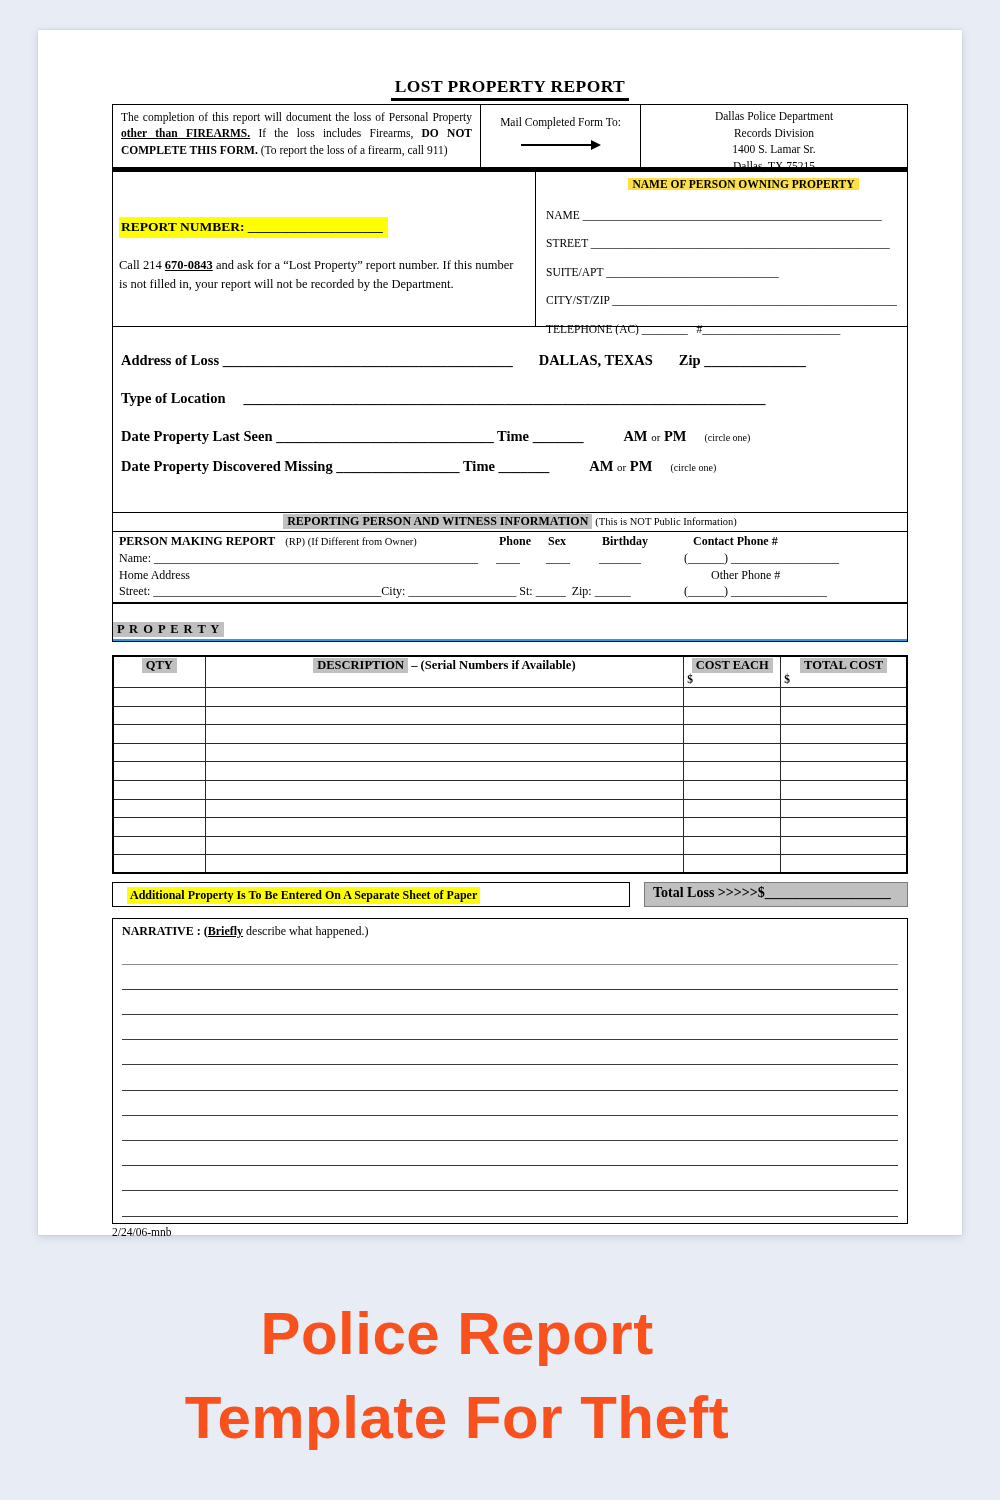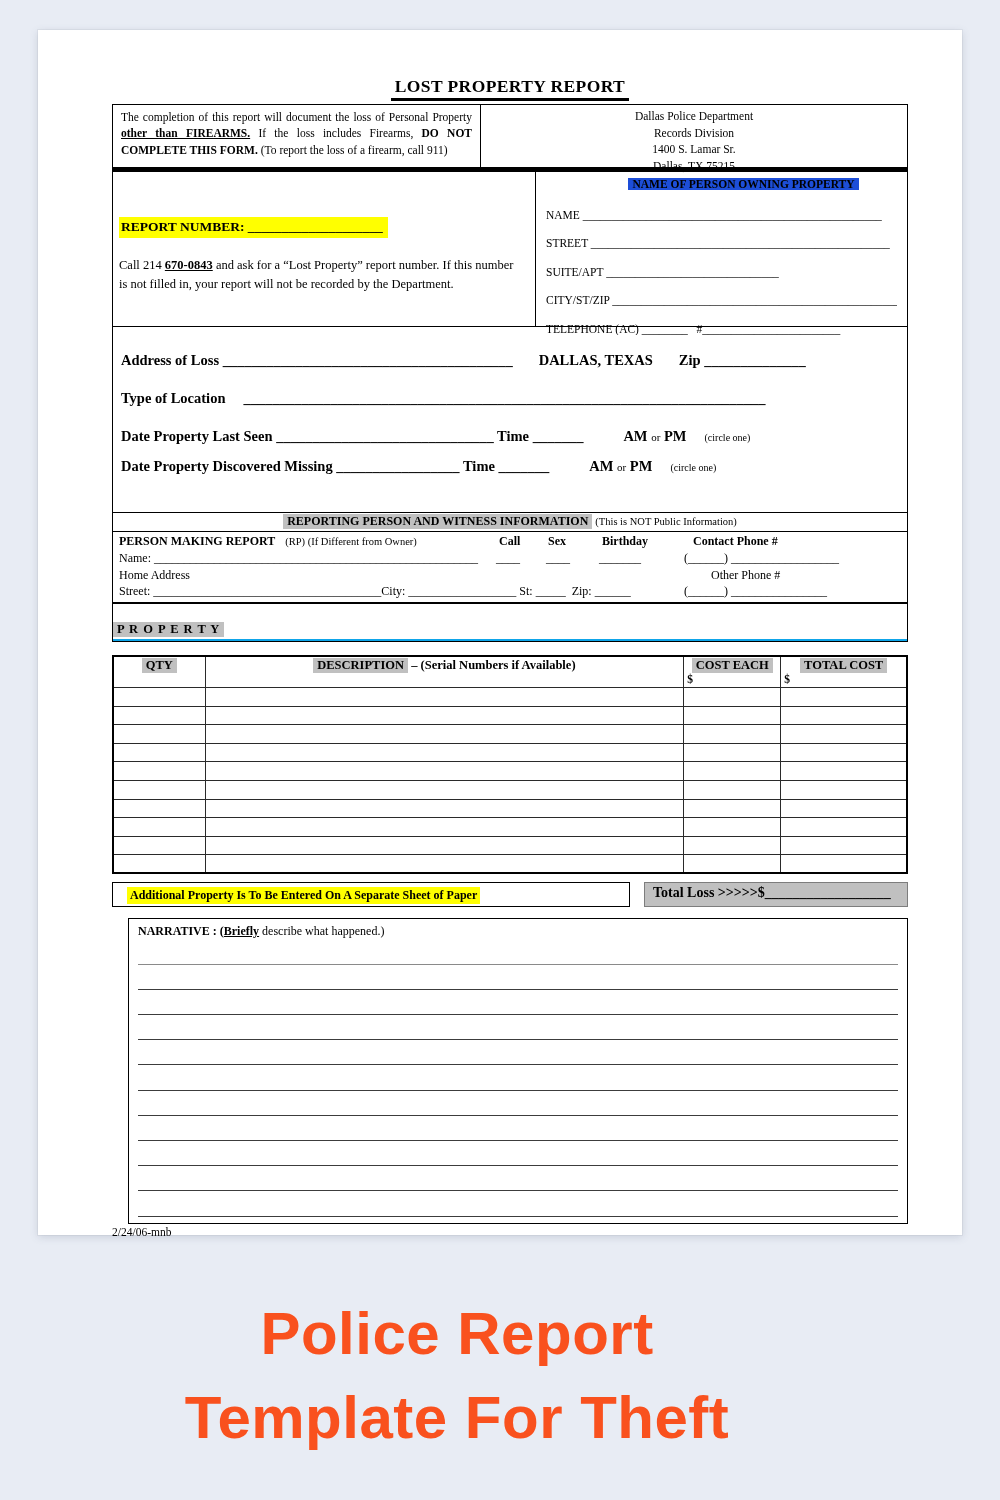--- a/index.html
+++ b/index.html
@@ -78,21 +78,21 @@
 
   
   .add-row { display:flex; margin-top:8px; align-items:stretch; }
   .add-box { width:518px; border:1.5px solid #000; padding:2px 5px; }
   .yellow-hl { display:inline-block; background:#FFFF00; font-weight:bold; font-size:12px; padding:1px 3px;margin-left:9px; }
   .add-gap { flex:1; }
   .total-bar { width:264px; background:#C0C0C0; border:1px solid #7d7d7d; padding:2px 6px 0 8px;
                font-weight:bold; font-size:14px; white-space:nowrap; overflow:hidden; }
 
   
-  .narr { border:1.5px solid #000; margin-top:11px; padding:5px 9px 6px 9px;margin-left:16px; }
+  .narr { border:1.5px solid #000; margin-top:11px; padding:5px 9px 6px 9px; }
   .narr-label { font-size:12px; }
   .n-line { height:25.2px; border-bottom:1.4px solid #3c3c3c; }
   .n-line:first-child { border-bottom-color:#8a8a8a; }
   .footer-note { font-size:11.5px; margin-top:2px; }
 
   
   .caption { position:absolute; top:1292px; left:0; width:914px; text-align:center;
              font-family:"Liberation Sans", sans-serif; font-weight:bold; font-size:60px;
              line-height:84px; letter-spacing:.5px; }
 </style>
@@ -103,20 +103,27 @@
   <div class="form">
 
     <div class="title-wrap">
       <span class="title">LOST PROPERTY REPORT</span>
     </div>
 
     <div class="header-box">
       <div class="hb-left">
         <span>The completion of this report will document the loss of Personal Property </span><span class="bu">other than FIREARMS.</span><span>  If the loss includes Firearms, </span><span class="b">DO NOT COMPLETE THIS FORM.</span><span>  (To report the loss of a firearm, call 911)</span>
       </div>
+      <div class="hb-mid">
+        <div>Mail Completed Form To:</div>
+        <div class="arrow">
+          <span class="arrow-line"></span>
+            <span class="arrow-head"></span>
+        </div>
+      </div>
       <div class="hb-right">
         <div>Dallas Police Department</div>
         <div>Records Division</div>
         <div>1400 S. Lamar Sr.</div>
         <div>Dallas, TX 75215</div>
         <div>ATTN Scan Unit</div>
       </div>
     </div>
     <div class="thickbar"></div>
 
@@ -124,21 +131,21 @@
       <div class="s2-left">
         <div class="rn-line">
           <span class="rn-hl" style="background: rgb(255, 255, 0);"><span>REPORT NUMBER:</span> <span>____________________</span></span>
         </div>
         <div class="call-text">
           <span>Call 214 </span><span class="bu">670-0843</span><span> and ask for a “Lost Property” report number.  If this number is not filled in, your report will not be recorded by the Department.</span>
         </div>
       </div>
       <div class="s2-right">
         <div class="owner-bar">
-          <span class="gray-hl" style="background: #1d4ed8; margin-left: 44px;">NAME OF PERSON OWNING PROPERTY</span>
+          <span class="gray-hl" style="background: #fde047; margin-left: 44px;">NAME OF PERSON OWNING PROPERTY</span>
         </div>
         <div class="fld"><span>NAME</span> <span>____________________________________________________</span></div>
         <div class="fld"><span>STREET</span> <span>____________________________________________________</span></div>
         <div class="fld"><span>SUITE/APT</span> <span>______________________________</span></div>
         <div class="fld"><span>CITY/ST/ZIP</span> <span>__________________________________________________</span></div>
         <div class="fld"><span>TELEPHONE (AC)</span> <span>________</span>&nbsp;&nbsp;&nbsp;<span>#</span><span>________________________</span></div>
       </div>
     </div>
 
     <div class="sec3">
@@ -156,21 +163,21 @@
       </div>
     </div>
 
     <div class="sec4">
       <div class="rep-bar">
         <span class="gray-hl" style="background: rgb(192, 192, 192);">REPORTING PERSON AND WITNESS INFORMATION</span> <span class="rep-note">(This is NOT Public Information)</span>
       </div>
       <div class="rep-body">
         <div class="rep-row rr1">
           <span class="b">PERSON MAKING REPORT</span><span class="rep-note-sm">(RP) (If Different from Owner)</span>
-          <span class="abs b" style="left:380px">Call</span>
+          <span class="abs b" style="left:380px">Phone</span>
           <span class="abs b" style="left:429px">Sex</span>
           <span class="abs b" style="left:483px">Birthday</span>
           <span class="abs b" style="left:574px">Contact Phone #</span>
         </div>
         <div class="rep-row rr2">
           <span>Name:</span> <span>______________________________________________________</span>
           <span class="abs" style="left:377px">____</span>
           <span class="abs" style="left:427px">____</span>
           <span class="abs" style="left:480px">_______</span>
           <span class="abs" style="left:565px"><span>(______)</span> <span>__________________</span></span>

